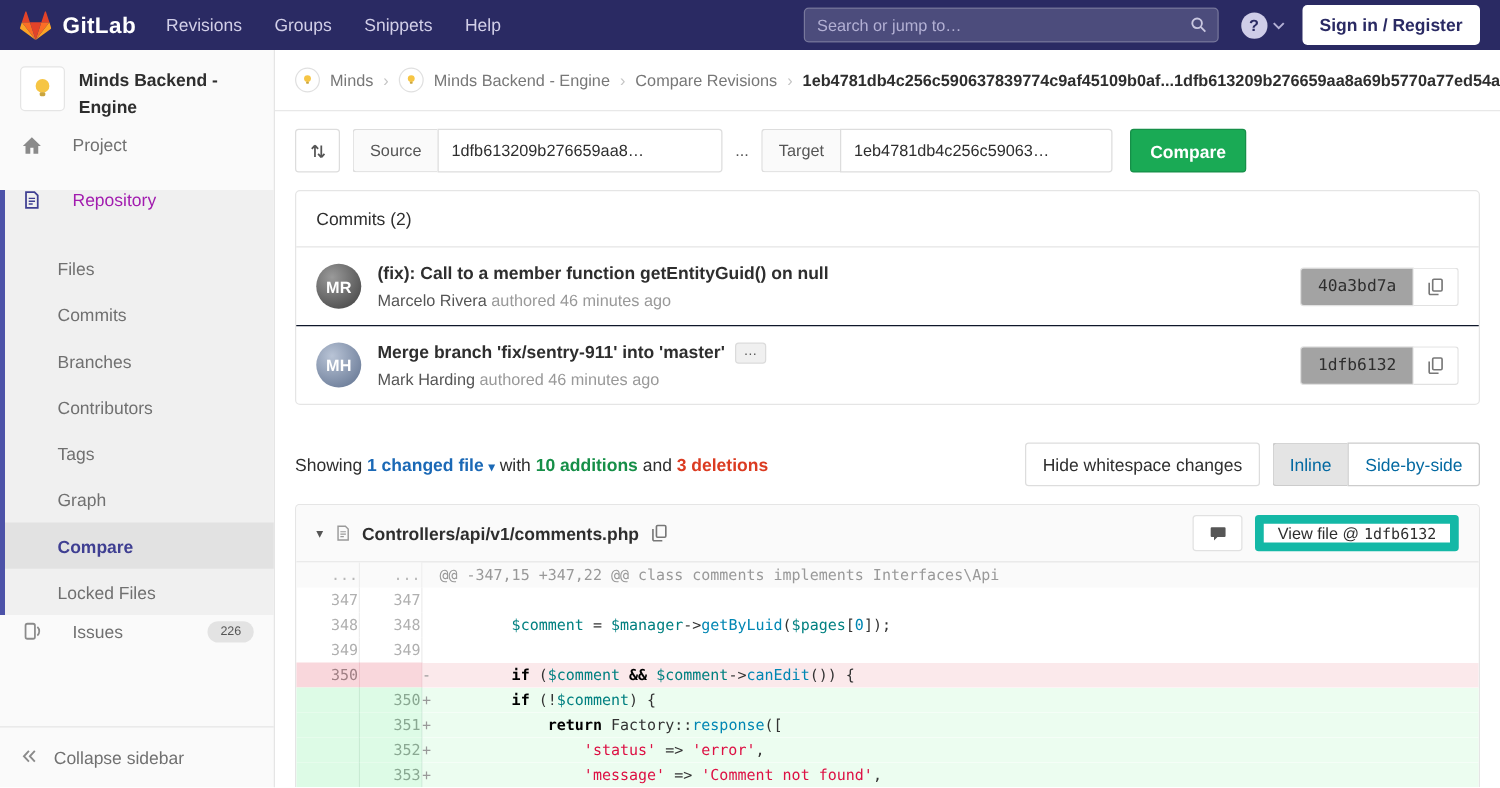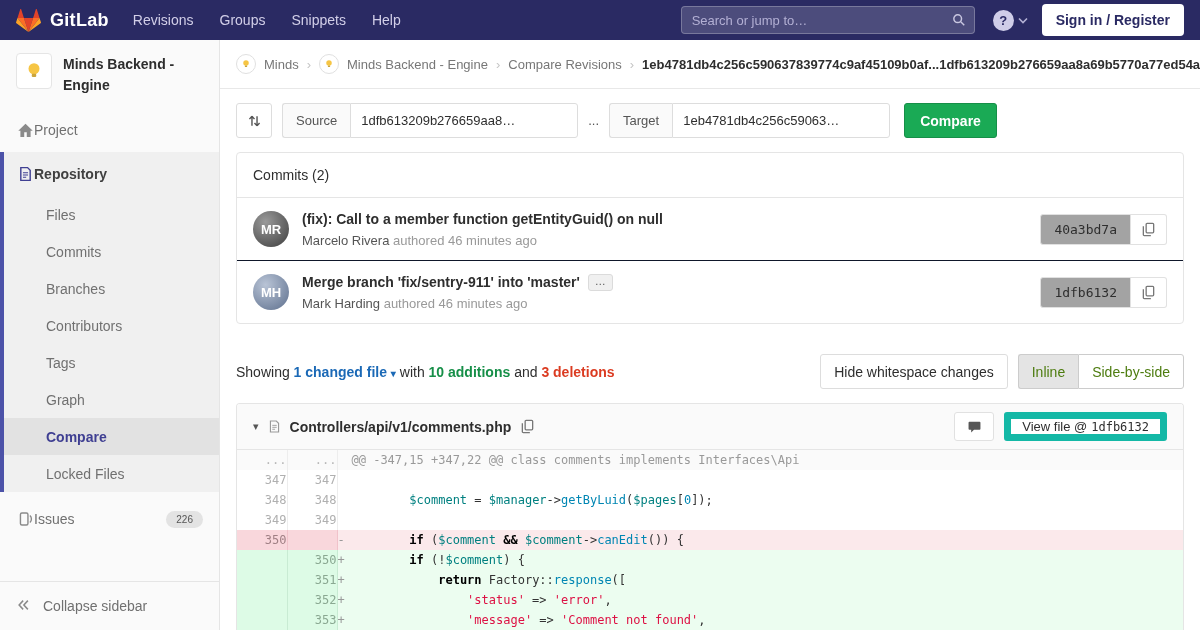--- a/index.html
+++ b/index.html
@@ -8,43 +8,43 @@
   a{text-decoration:none}
   button{font-family:"Liberation Sans",sans-serif;cursor:pointer}
 
   
   .topbar{height:40px;background:#2a2a63;display:flex;align-items:center;padding:0 16px;box-sizing:border-box}
   .logo{display:flex;align-items:center;gap:9px;margin-right:24px}
   .logo svg{width:25px;height:23px}
   .logo-text{color:#fff;font-size:18px;font-weight:bold;letter-spacing:.3px}
   .top-links{display:flex;gap:26px}
   .top-links a{color:#d2cfe8;font-size:14px}
-  .search-wrap{margin-left:auto;position:relative;width:294px;height:28px}
+  .search-wrap{margin-left:auto;position:relative;width:332px;height:28px}
   .search-input{width:100%;height:100%;background:rgba(255,255,255,.16);border:1px solid rgba(255,255,255,.25);
     border-radius:4px;color:#fff;padding:0 32px 0 10px;font-size:13px;box-sizing:border-box;outline:none}
   .search-input::placeholder{color:#b3b0d4}
   .search-icon{position:absolute;right:9px;top:7px}
   .help-wrap{display:flex;align-items:center;gap:4px;margin:0 14px 0 18px}
   .help-circle{width:21px;height:21px;border-radius:50%;background:#cfcde8;color:#2a2a63;
     font-weight:bold;font-size:13px;display:flex;align-items:center;justify-content:center}
   .signin-btn{background:#fff;color:#2a2a63;font-weight:bold;font-size:14px;border:0;border-radius:4px;padding:8px 14px}
 
   
   .shell{display:flex;height:590px}
   .sidebar{width:220px;min-width:220px;background:#fafafa;border-right:1px solid #e5e5e5;
     position:relative;box-sizing:border-box}
   .proj-head{display:flex;gap:11px;padding:13px 16px 12px;align-items:flex-start}
   .proj-avatar{width:34px;height:34px;border:1px solid #e5e5e5;border-radius:4px;background:#fff;
     display:flex;align-items:center;justify-content:center;flex:none}
   .proj-title{font-weight:bold;color:#2e2e2e;font-size:14px;line-height:1.5;padding-top:1px}
-  .side-item{display:flex;align-items:center;gap:0;height:44px;padding:0 16px;color:#707070;font-size:14px}
+  .side-item{display:flex;align-items:flex-start;gap:24px;height:44px;padding:0 16px;color:#707070;font-size:14px}
   .side-item .icn{width:18px;display:flex;justify-content:center;flex:none}
   .repo-section{background:#f0f0f0;border-left:4px solid #4c52a8}
   .repo-section .side-item{padding-left:12px}
-  .repo-head-label{font-weight:bold;color:#404040}
+  .repo-head-label{font-weight:normal;color:#a21caf}
   .sub-item{height:37px;display:flex;align-items:center;padding-left:42px;color:#707070;font-size:14px;cursor:pointer}
   .sub-item.active{background:#e2e2e2;font-weight:bold;color:#3f3f92}
   .issues-row{margin-top:5px;cursor:pointer}
   .count-badge{margin-left:auto;background:#e3e3e3;border-radius:10px;padding:3px 10px;font-size:10px;color:#555}
   .collapse-row{position:absolute;bottom:0;left:0;right:0;height:48px;border-top:1px solid #e5e5e5;
     display:flex;align-items:center;gap:12px;padding:0 16px;color:#707070;font-size:14px;cursor:pointer}
 
   
   .main{flex:1;overflow:hidden}
   .breadcrumbs{height:48px;border-bottom:1px solid #e8e8e8;display:flex;align-items:center;
@@ -93,21 +93,21 @@
   
   .summary-row{margin-top:30px;display:flex;align-items:center}
   .summary-text{font-size:14px;color:#2e2e2e}
   .link-blue{color:#1b69b6;font-weight:bold;cursor:pointer}
   .caret-blue{color:#1b69b6;font-size:10px}
   .green{color:#168f48;font-weight:bold}
   .red{color:#db3b21;font-weight:bold}
   .summary-btns{margin-left:auto;display:flex;align-items:center}
   .ws-btn{height:35px;border:1px solid #ddd;background:#fff;border-radius:3px;font-size:14px;color:#2e2e2e;padding:0 13px}
   .toggle-group{display:flex;margin-left:10px;height:35px;border-radius:3px}
-  .toggle-btn{border:1px solid #ccc;background:#fff;font-size:14px;color:#4d7c0f;padding:0 13px}
+  .toggle-btn{border:1px solid #ccc;background:#fff;font-size:14px;color:#0369a1;padding:0 13px}
   .toggle-btn:first-child{border-radius:3px 0 0 3px;border-right:0}
   .toggle-btn:last-child{border-radius:0 3px 3px 0}
   .toggle-btn.active{background:#e4e4e4}
 
   
   .diff-box{margin-top:14px;border:1px solid #e5e5e5;border-bottom:0;border-radius:4px 4px 0 0;overflow:hidden}
   .diff-head{display:flex;align-items:center;background:#fafafa;border-bottom:1px solid #e5e5e5;padding:8px 16px;gap:9px;height:29px}
   .caret-dn{color:#555;font-size:11px;cursor:pointer}
   .file-name{font-weight:bold;font-size:14px;color:#2e2e2e}
   .icon-btn{background:none;border:none;display:flex;align-items:center;padding:0}

